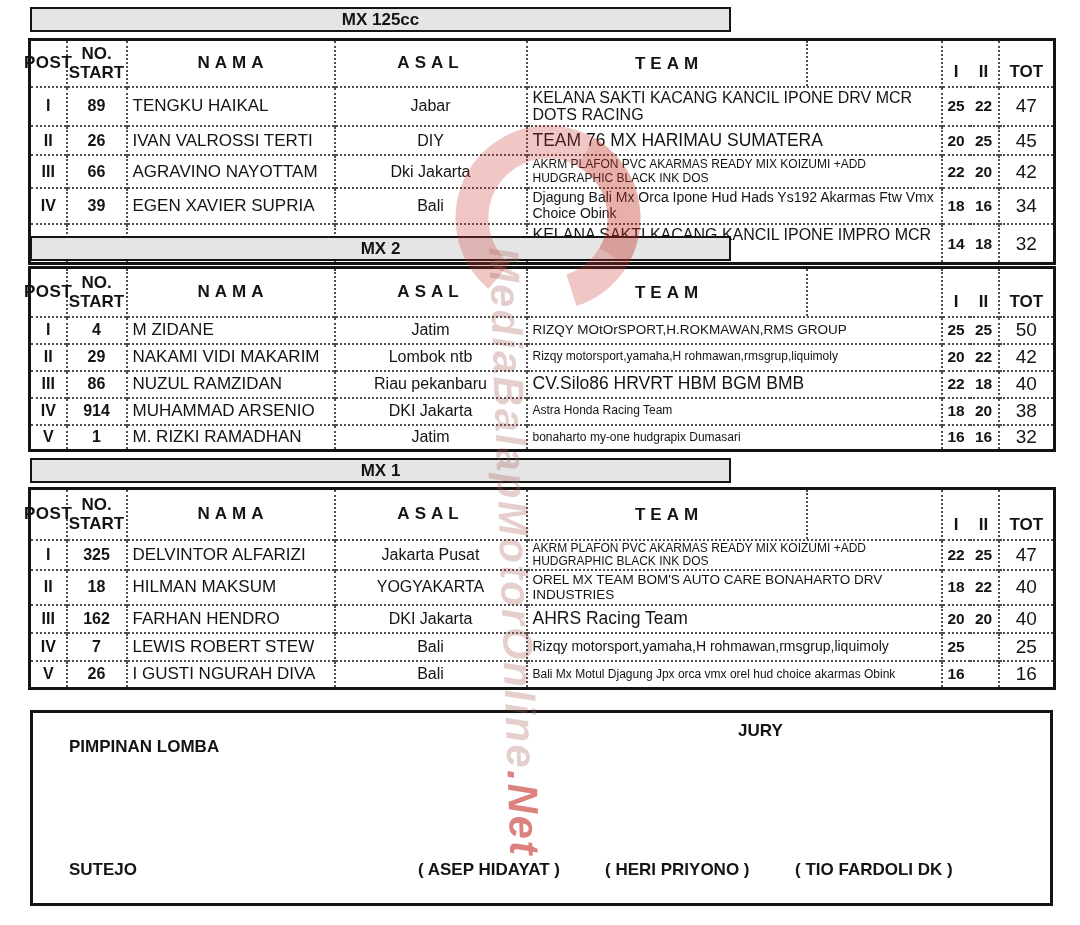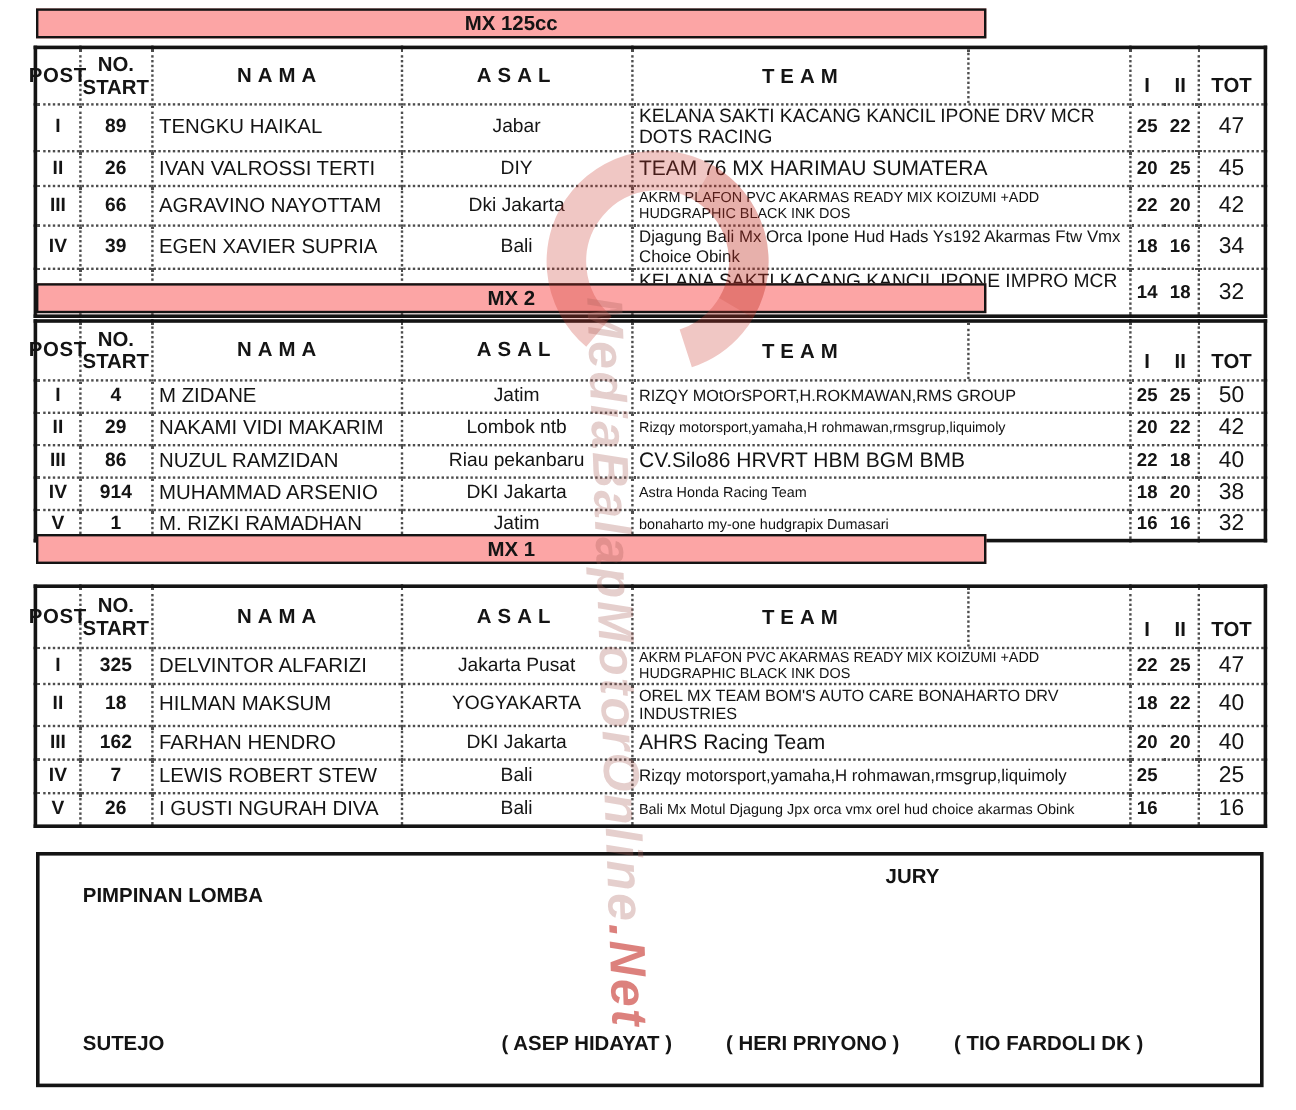--- a/index.html
+++ b/index.html
@@ -9,33 +9,33 @@
     background: #ffffff;
     font-family: "Liberation Sans", sans-serif;
     color: #141414;
     overflow: hidden;
   }
 
   
   .title-box {
     position: absolute;
     left: 30px;
-    width: 792px;
+    width: 701px;
     height: 25px;
     border: 2px solid #141414;
     display: flex;
     align-items: center;
     justify-content: center;
     font-weight: 700;
     font-size: 17px;
-    background: #fca5a5;
+    background: #e5e5e5;
   }
   #title-0 { top: 7px; }
   #title-1 { top: 236px; }
-  #title-2 { top: 445px; align-items: center; }
+  #title-2 { top: 458px; align-items: center; }
 
   
   table.results {
     position: absolute;
     left: 28px;
     width: 1025px;
     border-collapse: collapse;
     table-layout: fixed;
     border: 3px solid #141414;
     background: #fff;

